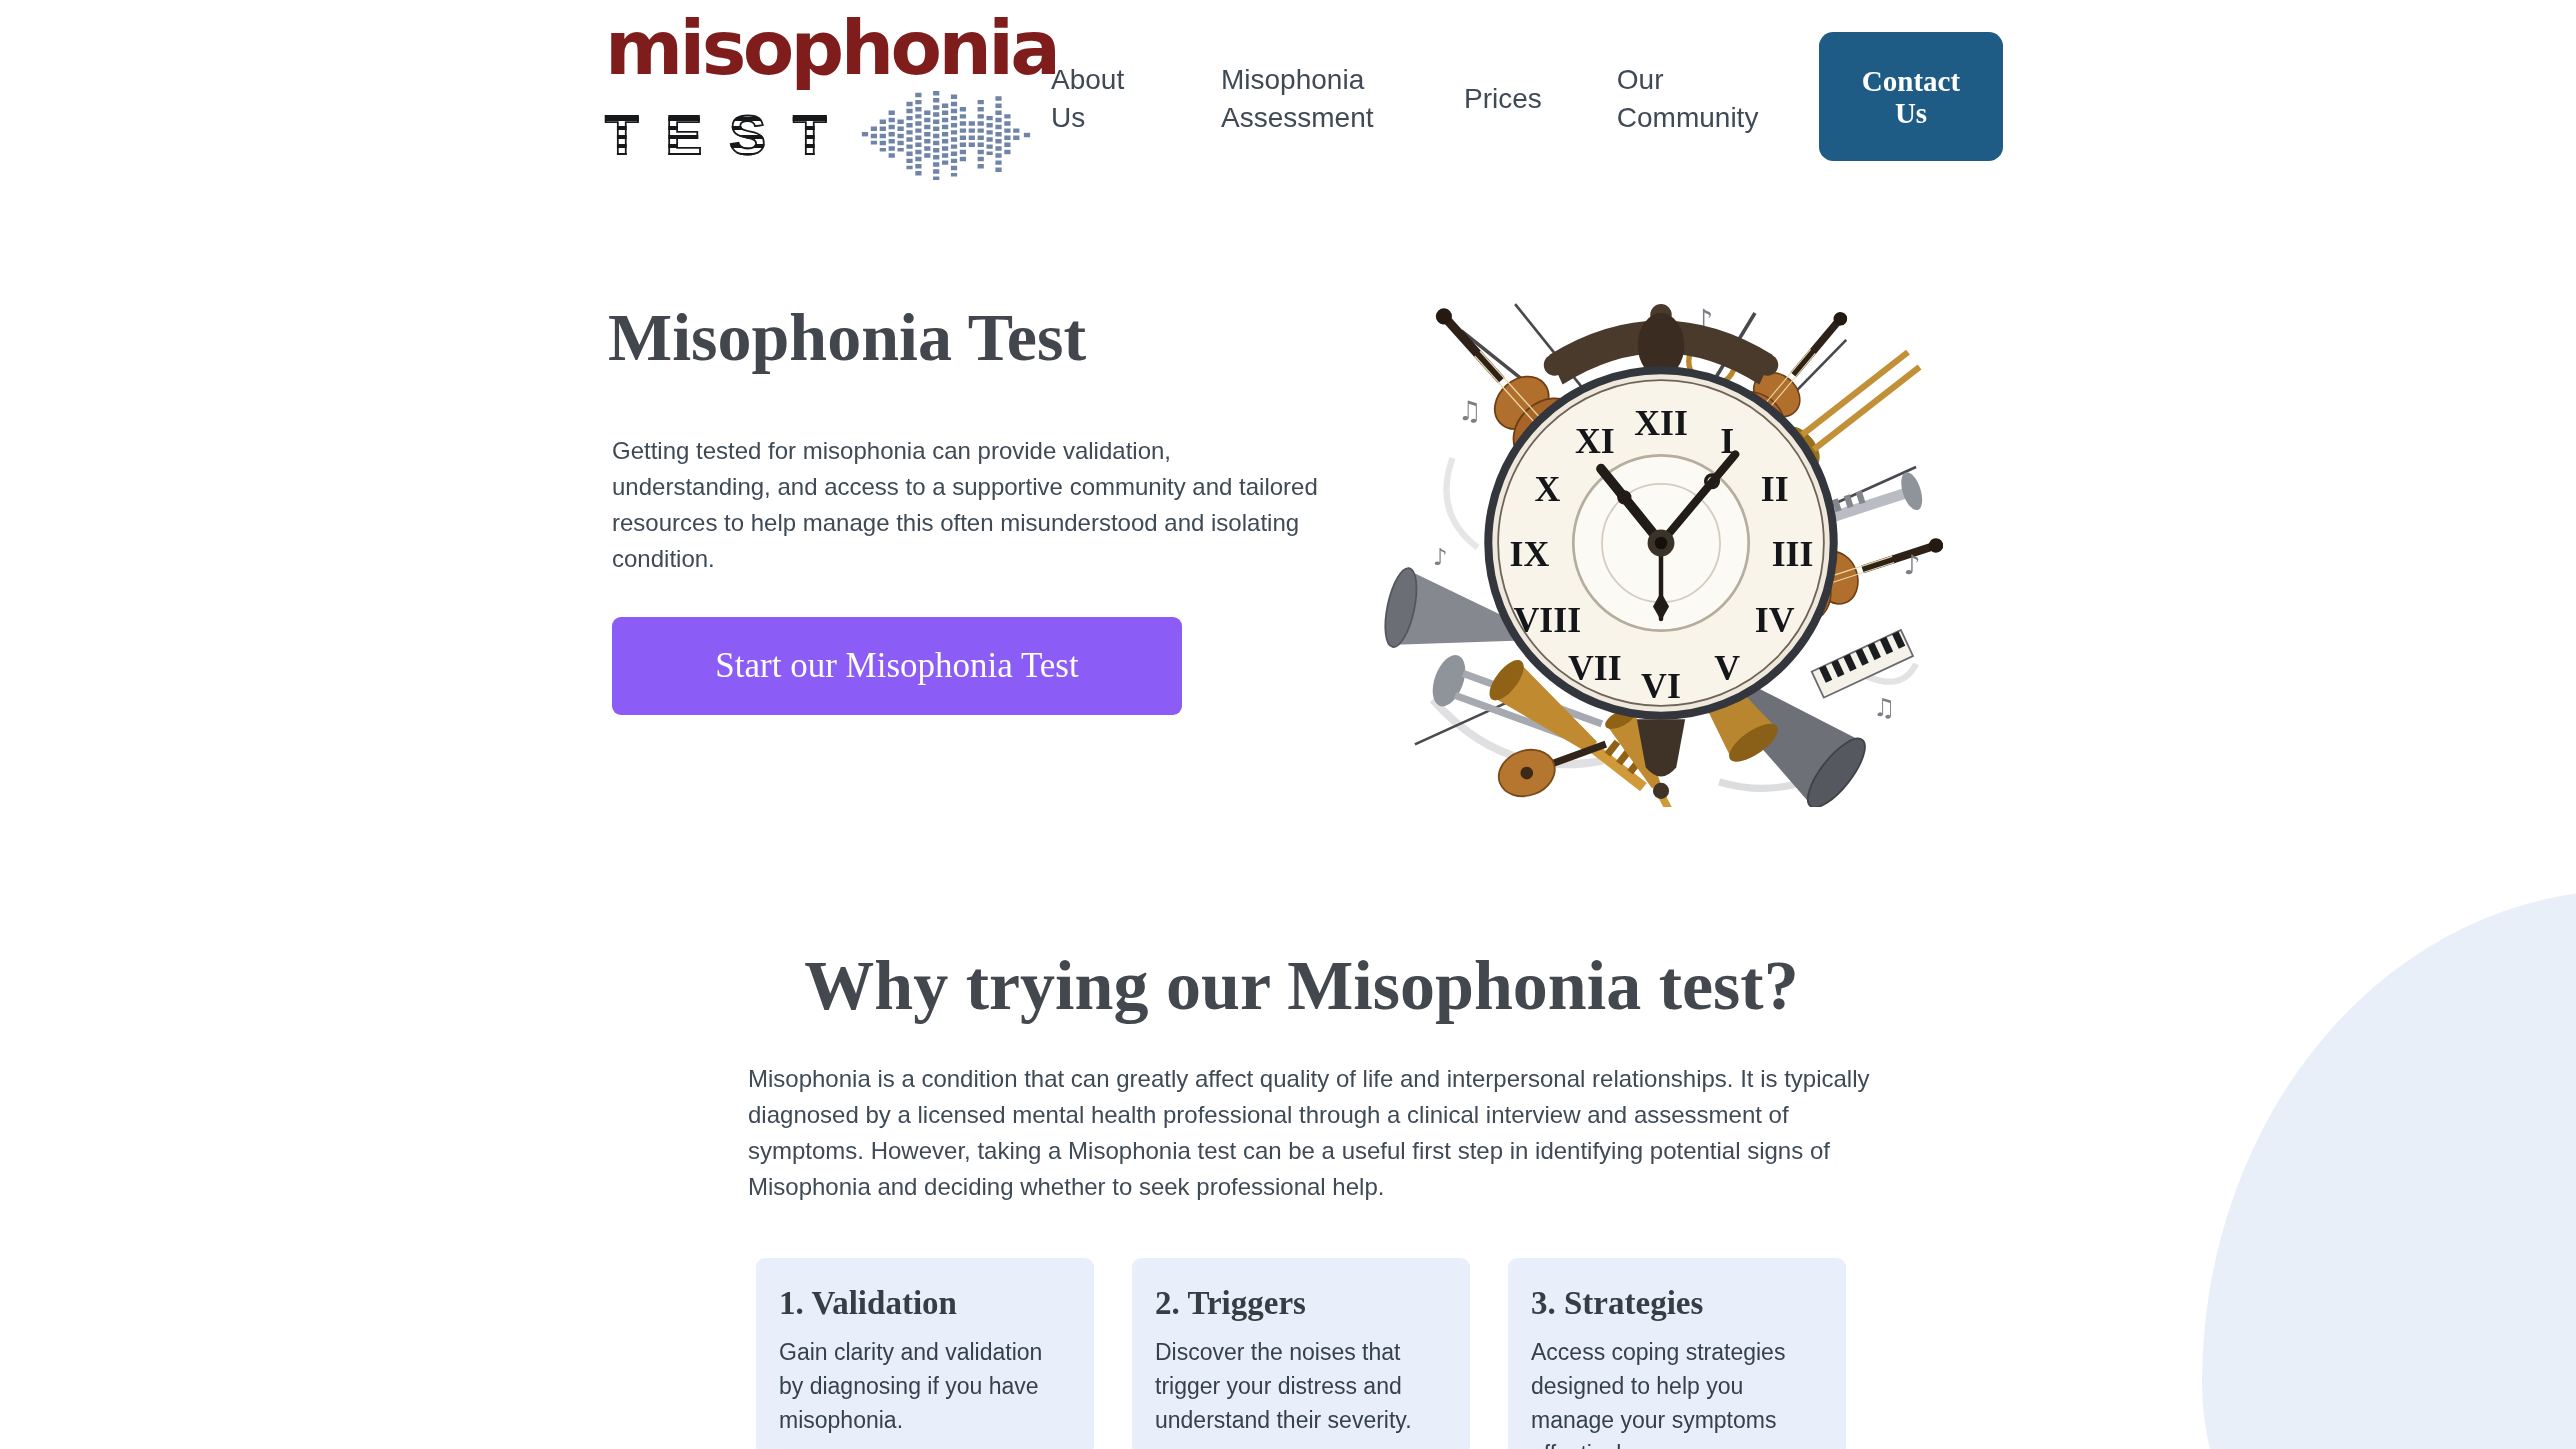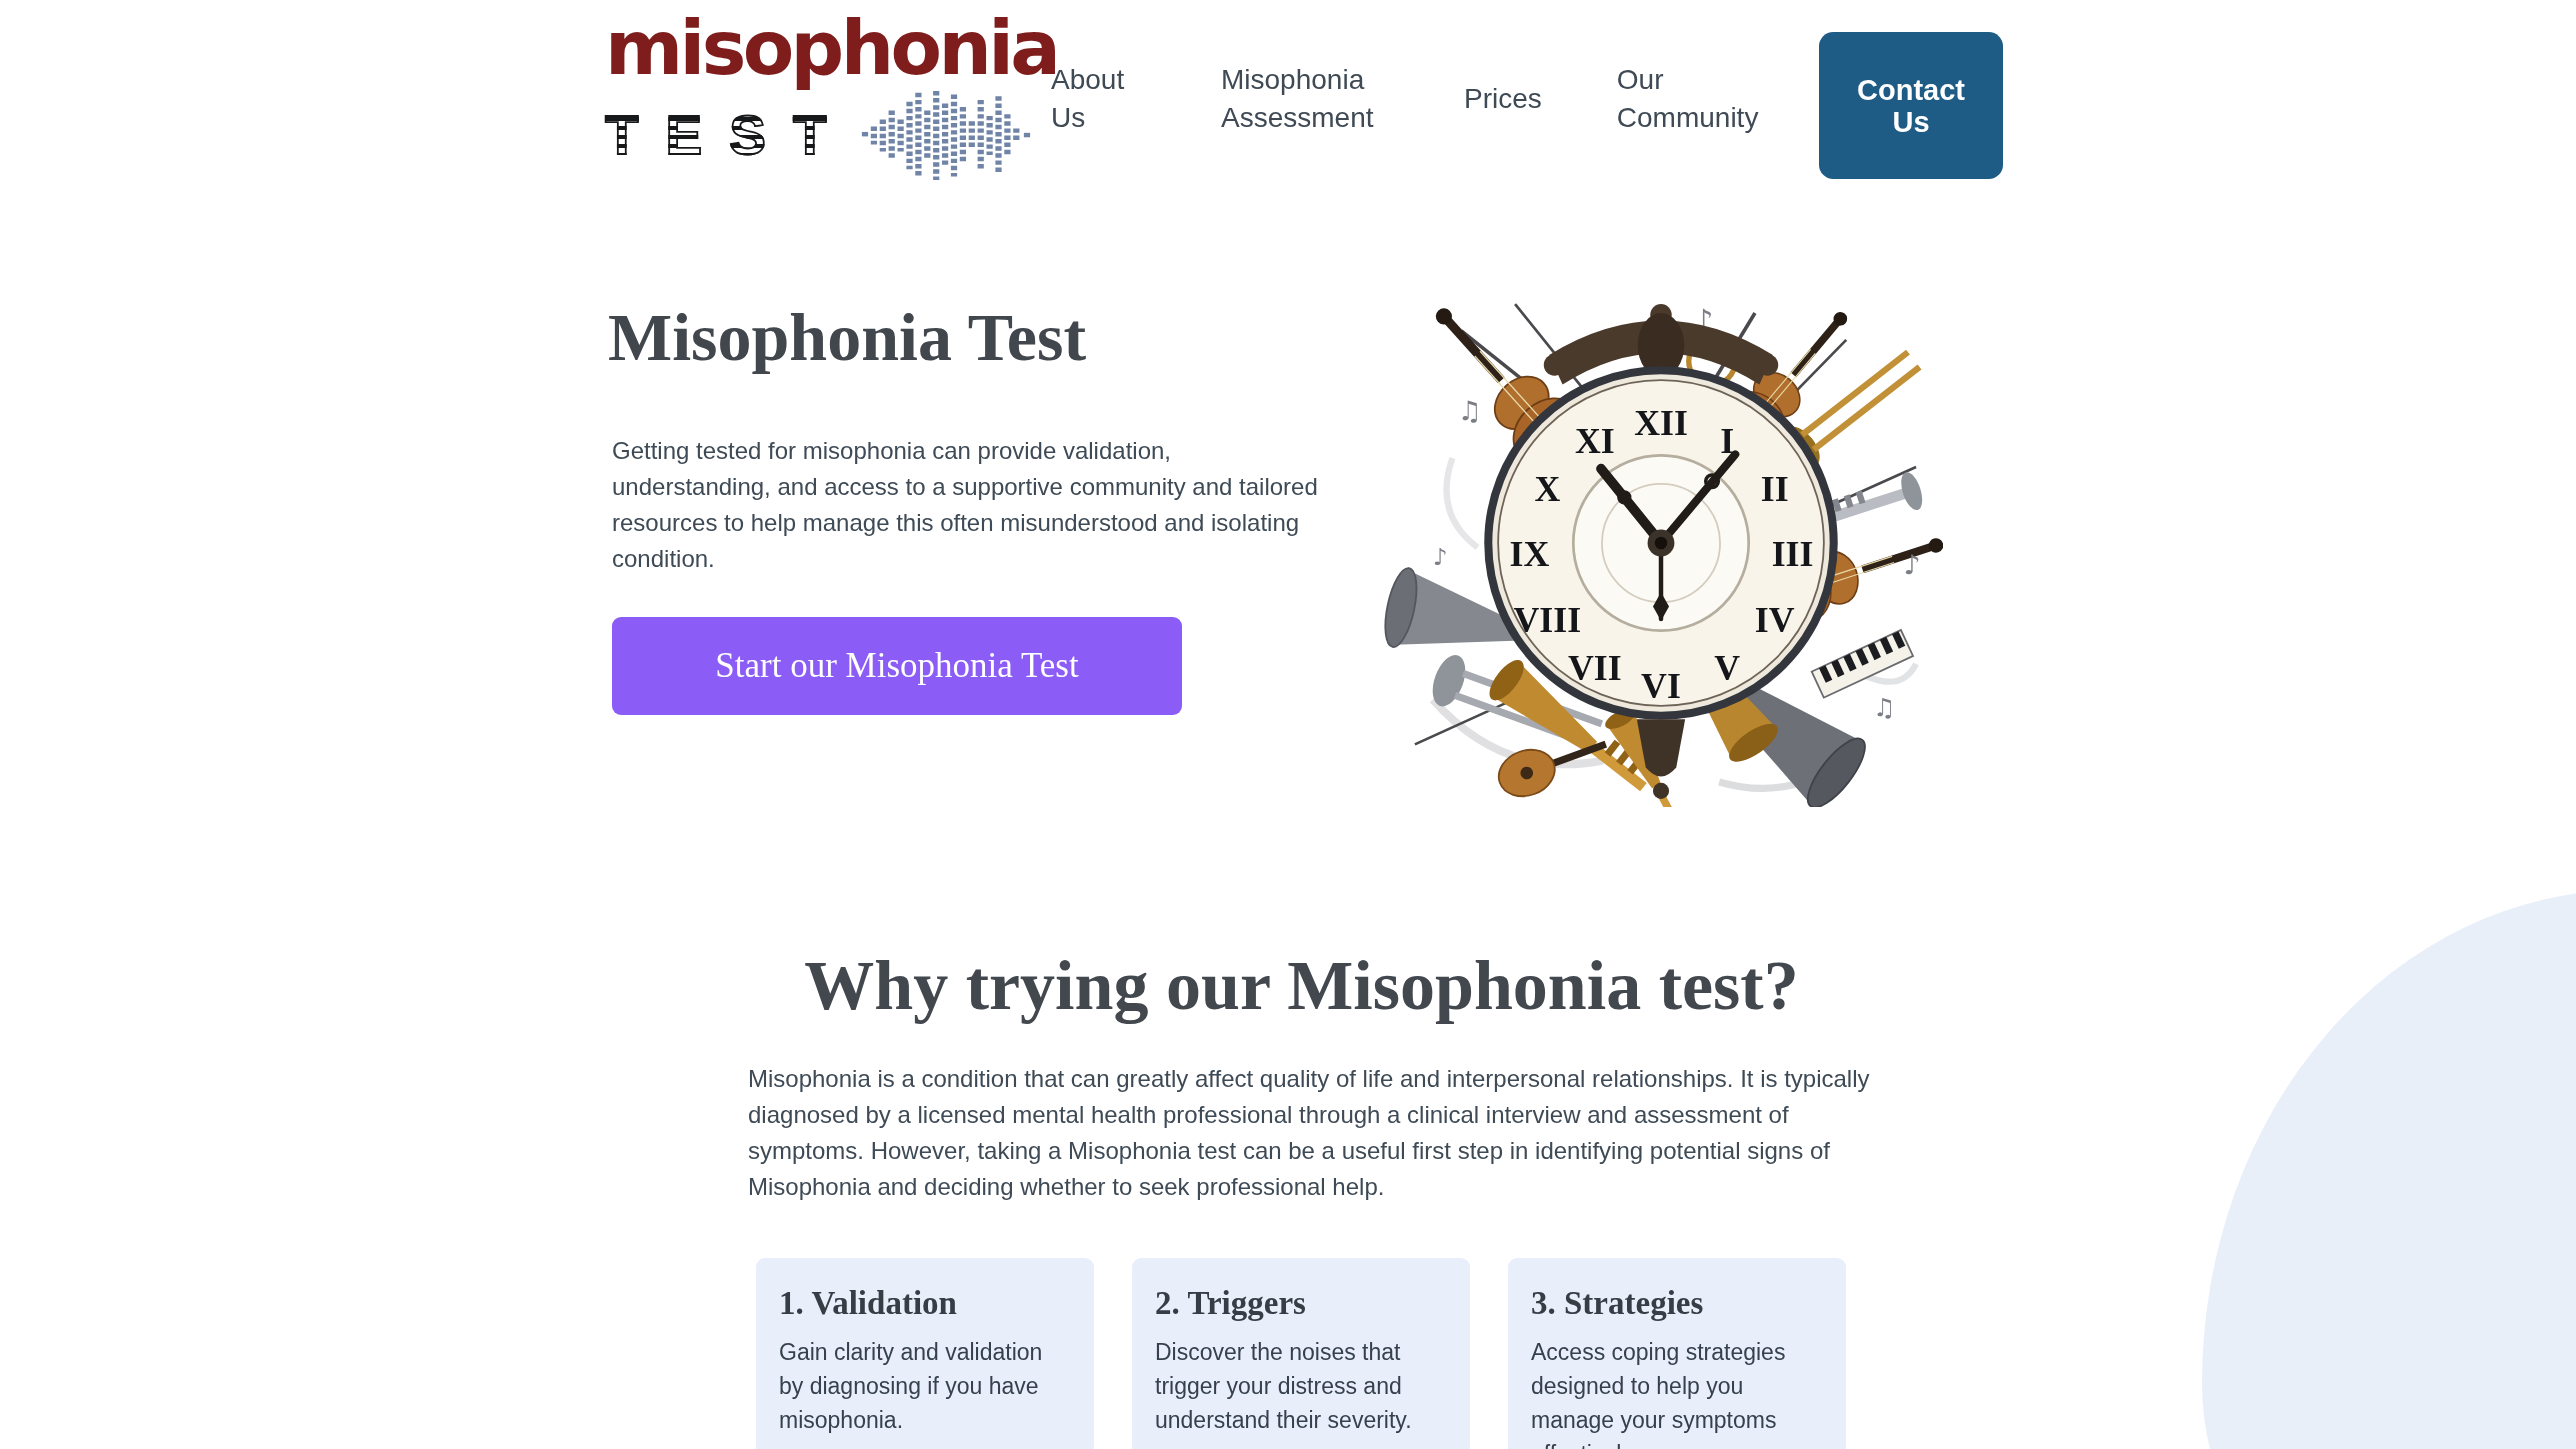--- a/index.html
+++ b/index.html
@@ -29,25 +29,25 @@
     display:flex; align-items:center; gap:75px;
   }
   .nav-item {
     font-size:28px; line-height:38px; color:#3f4a55; cursor:pointer;
   }
   .nav-item.w1 { width:95px; }
   .nav-item.w2 { width:168px; }
   .nav-item.gap-before { }
   .nav-item.w4 { width:170px; }
   .btn-contact {
-    position:absolute; left:1819px; top:32px; width:184px; height:147px;
+    position:absolute; left:1819px; top:32px; width:184px; height:129px;
     background:#1e5c85; border-radius:14.3px; border:none; cursor:pointer;
     display:flex; align-items:center; justify-content:center; text-align:center;
     color:#ffffff; font-weight:700; font-size:29px; line-height:32px;
-    font-family:Liberation Sans, sans-serif; padding:0 38px;
+    font-family:Liberation Serif, serif; padding:0 38px;
   }
   
   .tagline {
     position:absolute; left:612px; top:267px;
     font-family:"Liberation Serif","DejaVu Serif",serif;
     font-size:28px; color:#26639a;
   }
   .hero-title {
     position:absolute; left:608px; top:295px;
     font-family:"Liberation Serif","DejaVu Serif",serif;

